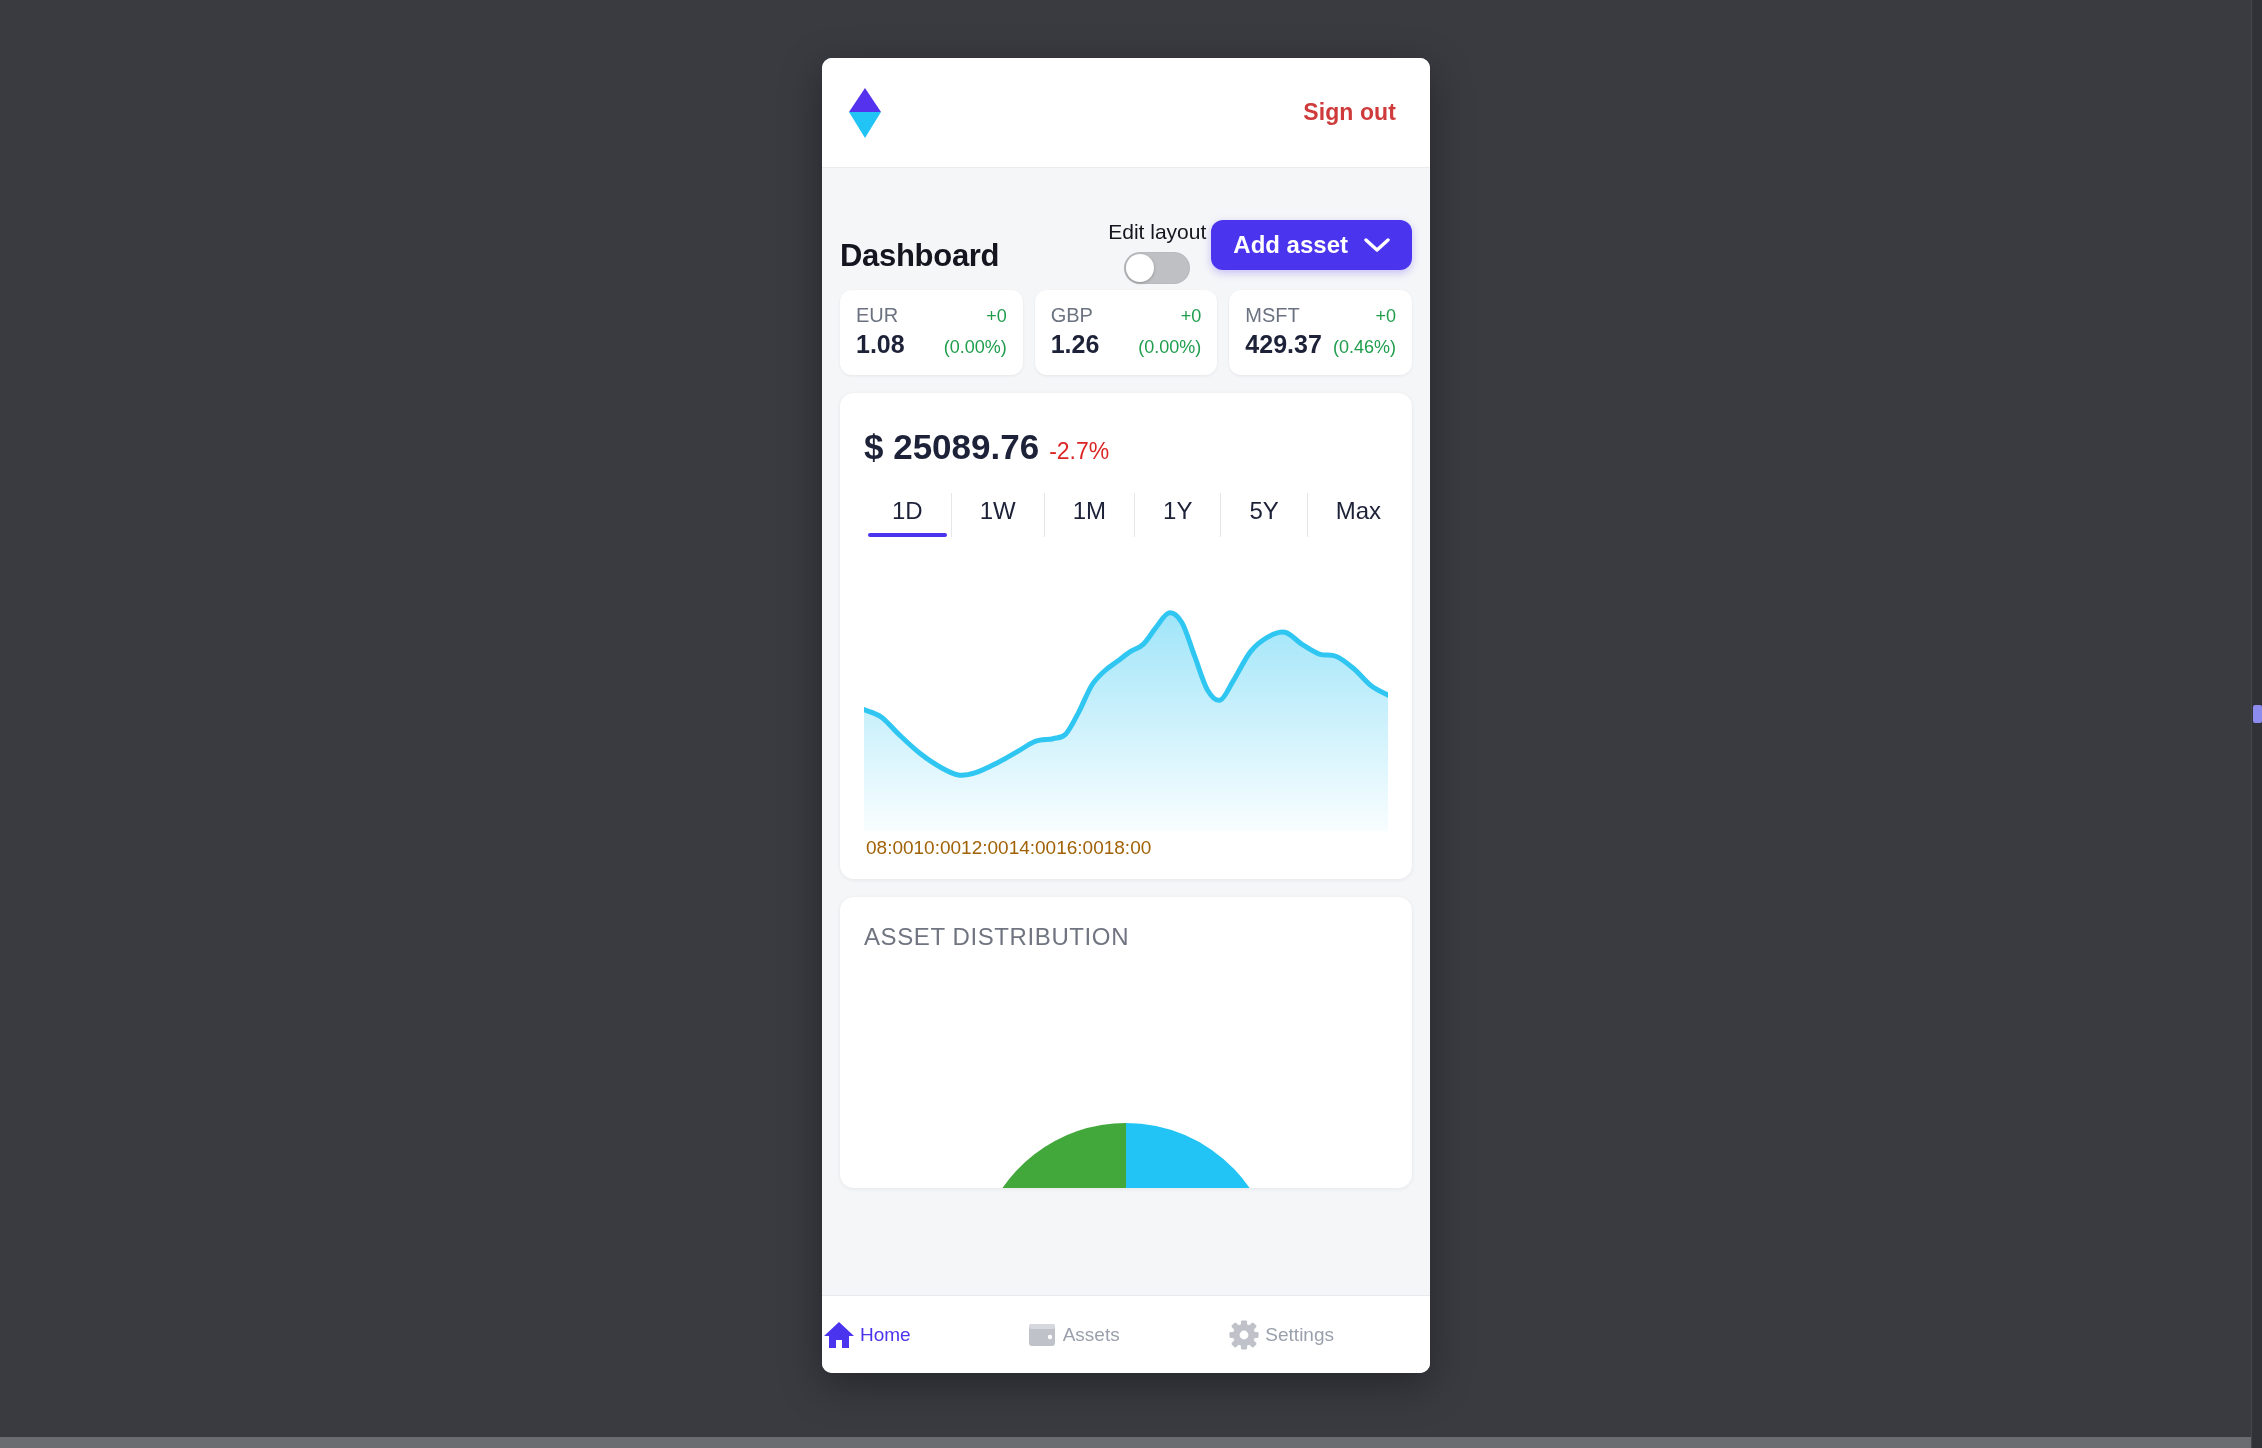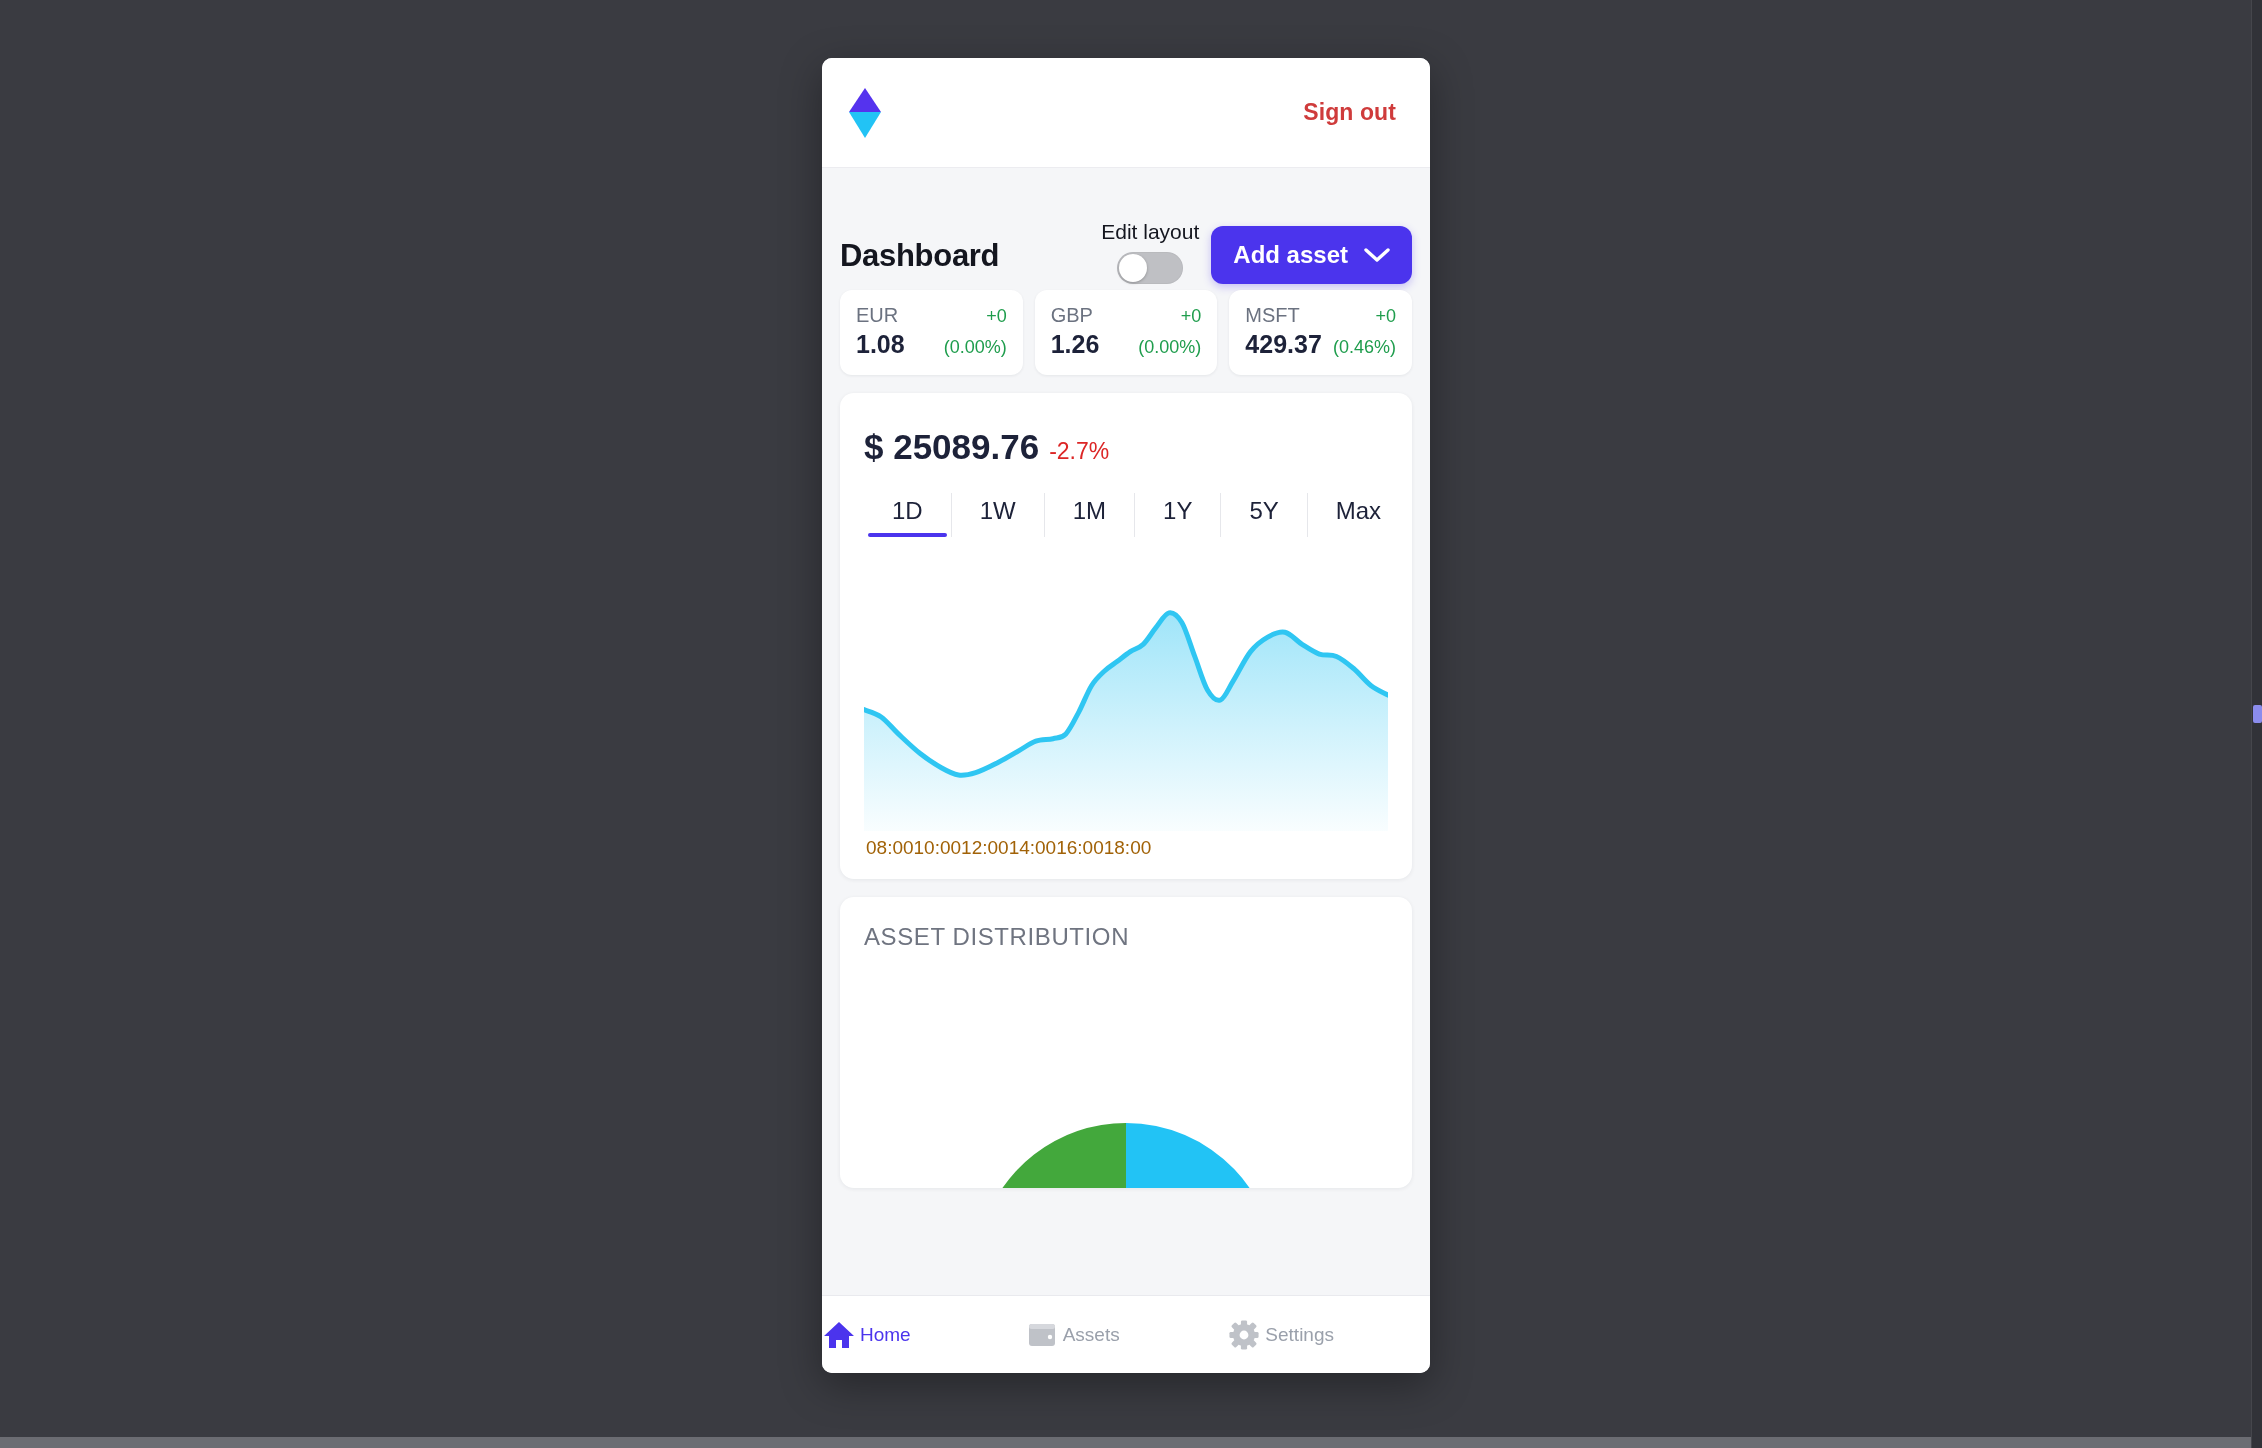--- a/index.html
+++ b/index.html
@@ -70,39 +70,39 @@
   
   #dash-head {
     display: flex; align-items: flex-end; justify-content: space-between;
     padding: 46px 4px 0 4px;
     height: 116px;
   }
   #page-title {
     font-size: 31px; font-weight: 700; color: #14161f;
     letter-spacing: -0.3px; padding-bottom: 10px;
   }
-  #head-right { display: flex; align-items: flex-end; gap: 12px; }
+  #head-right { display: flex; align-items: flex-start; gap: 5px; }
   #edit-layout-group {
     display: flex; flex-direction: column; align-items: center; gap: 8px;
   }
   #edit-layout-label { font-size: 21px; color: #14161f; white-space: nowrap; }
   #edit-layout-toggle {
     width: 66px; height: 32px; border-radius: 16px;
     background: #bfc0c4; position: relative; cursor: pointer;
     box-shadow: inset 0 0 0 1px rgba(0,0,0,0.03);
   }
   #edit-layout-knob {
     position: absolute; left: 2px; top: 2px;
     width: 28px; height: 28px; border-radius: 50%;
     background: #ffffff; box-shadow: 0 1px 3px rgba(0,0,0,0.25);
   }
   #add-asset-btn {
     background: #4b34ed; color: #fff;
     font-size: 24px; font-weight: 700;
-    padding: 0 22px; height: 58px;
+    padding: 0 22px; height: 50px;
     border: none; border-radius: 12px;
     display: flex; align-items: center; gap: 16px;
     cursor: pointer; white-space: nowrap;
     box-shadow: 0 3px 8px rgba(75,52,237,0.28);
   }
   #add-asset-chevron { display: block; }
 
   
   #tickers {
     display: flex; gap: 12px; padding: 6px 4px 0 4px;

